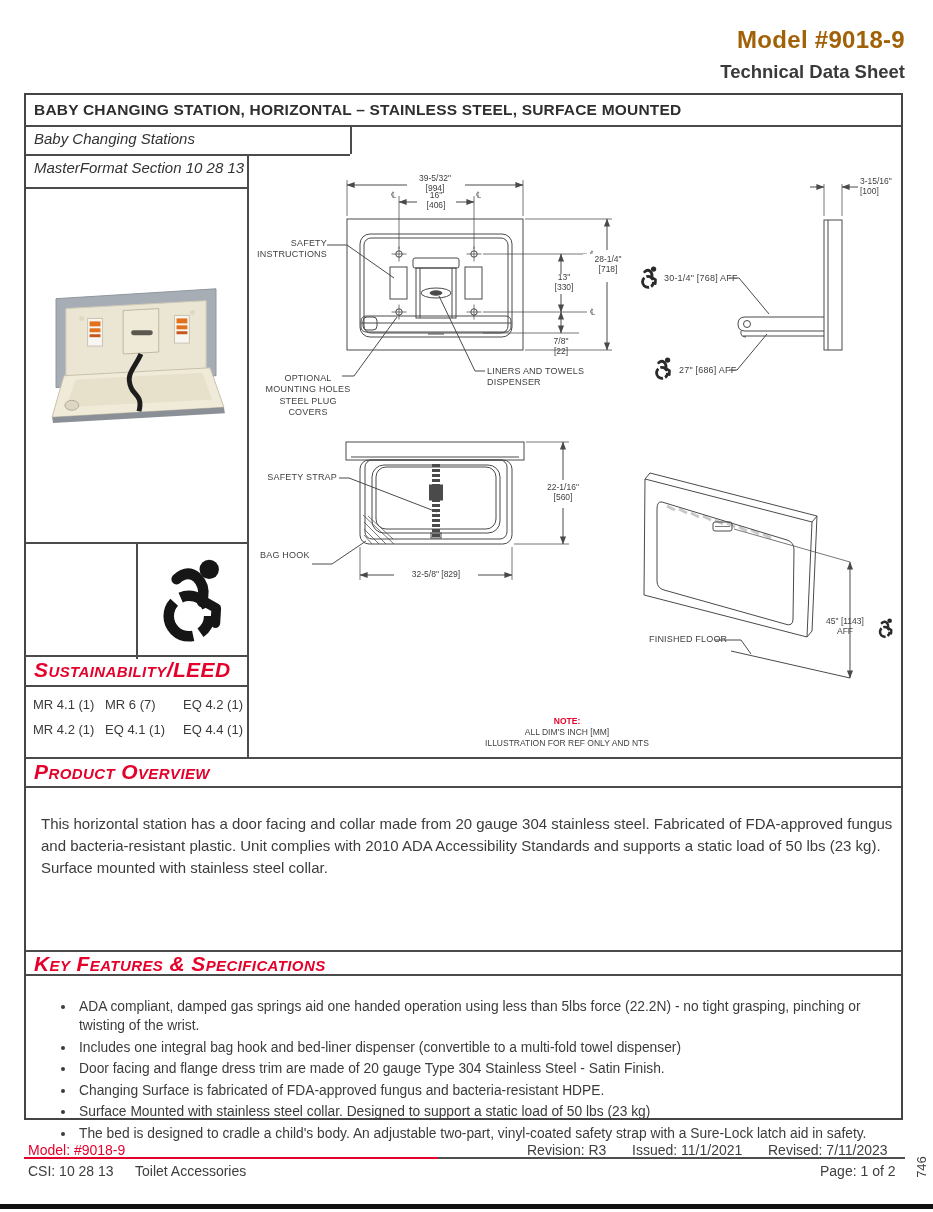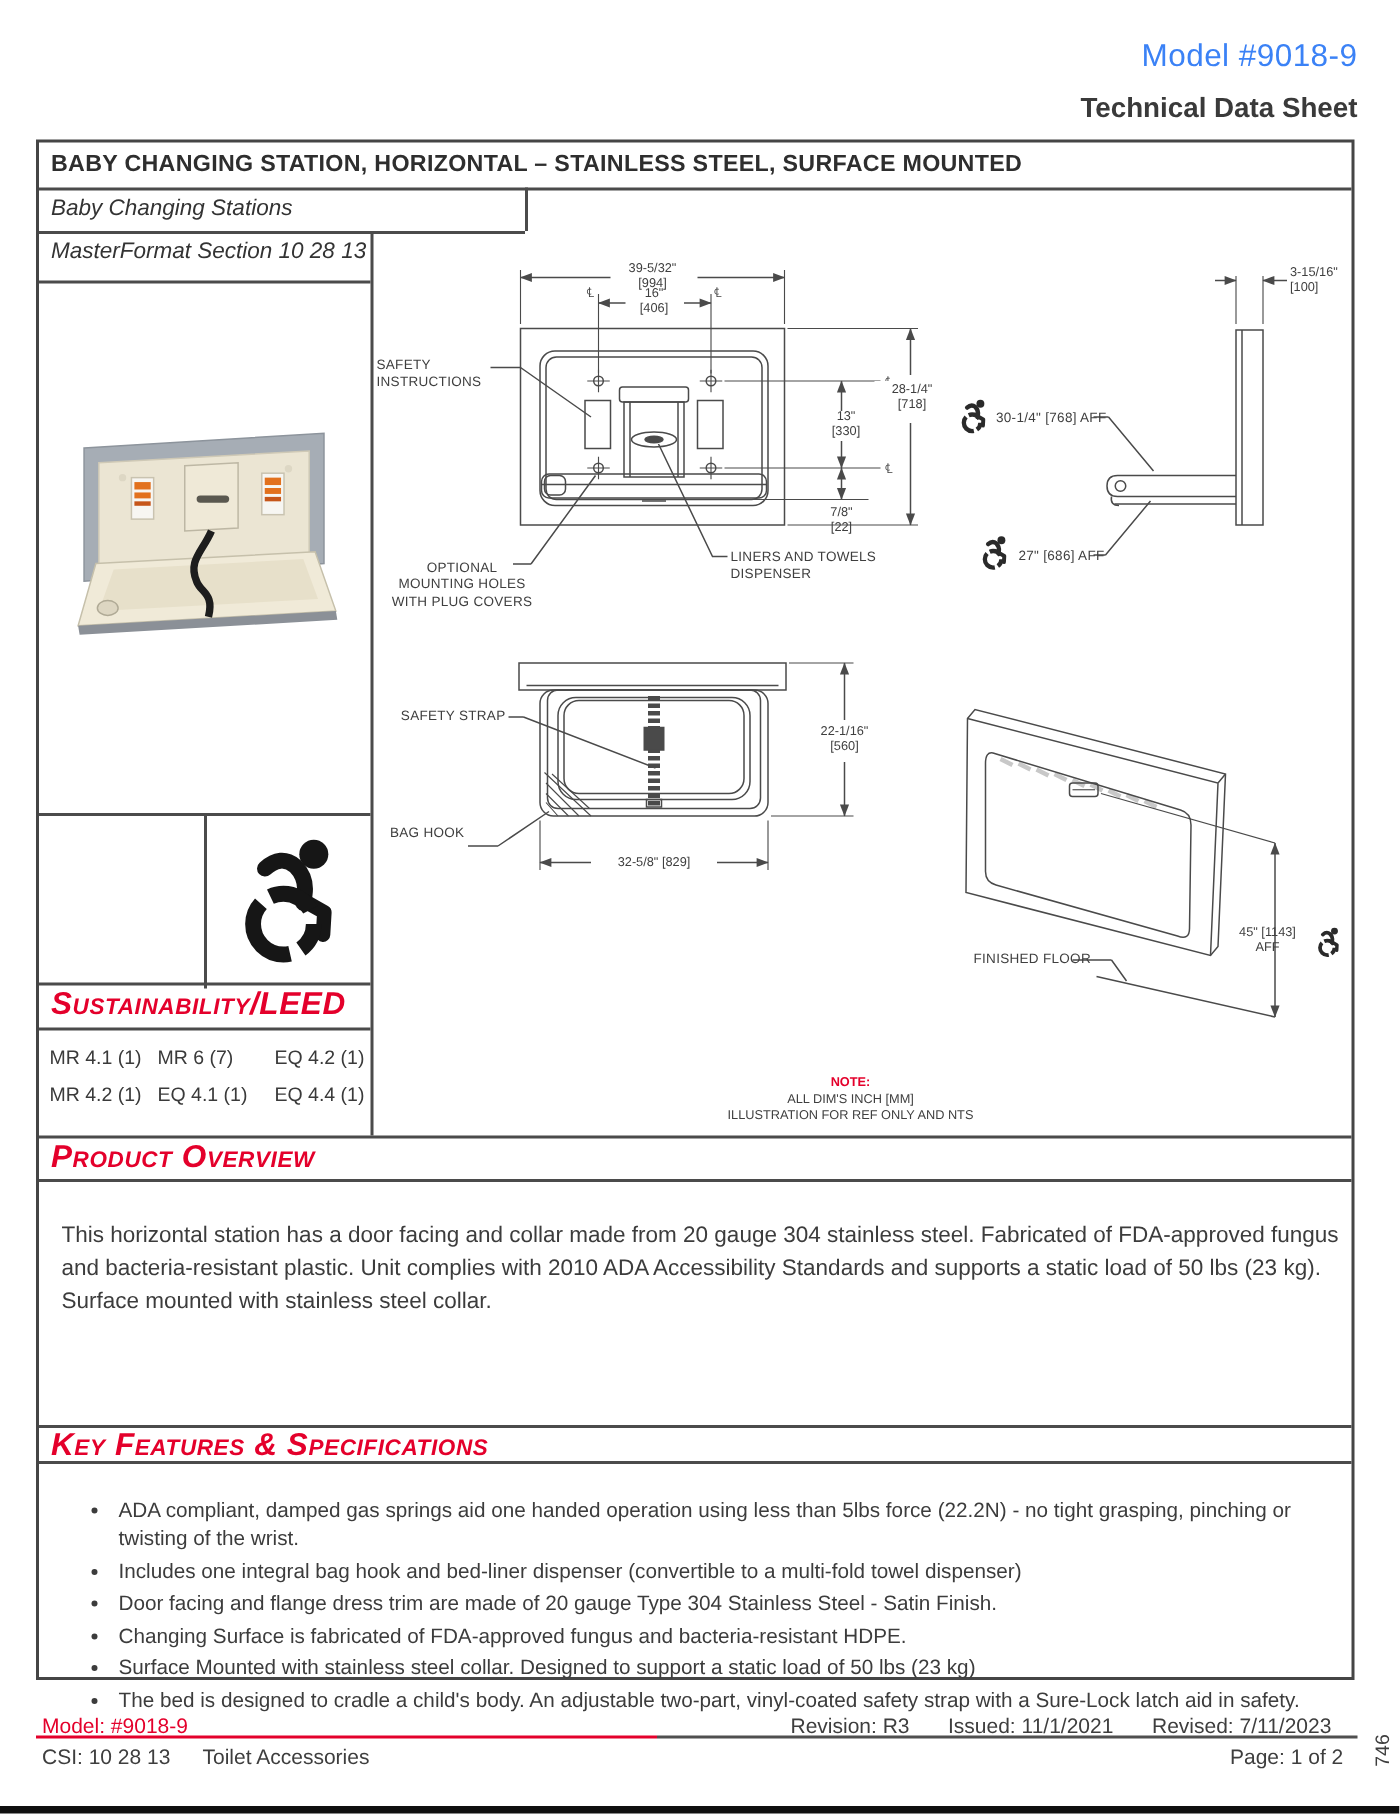--- a/index.html
+++ b/index.html
@@ -1,20 +1,20 @@
 <!DOCTYPE html>
 <html><head>
 <meta charset="utf-8">
 <style>
   html,body{margin:0;padding:0;background:#fff;}
   body{width:933px;height:1212px;position:relative;font-family:"Liberation Sans",sans-serif;color:#3d3d3d;overflow:hidden;}
   .abs{position:absolute;}
   .ln{position:absolute;background:#4b4b4b;}
   
-  .model-title{position:absolute;right:28px;top:26px;font-size:21px;font-weight:normal;color:#3b82f6;letter-spacing:.3px;}
+  .model-title{position:absolute;right:28px;top:26px;font-size:24px;font-weight:bold;color:#a16207;letter-spacing:.3px;}
   .doc-type{position:absolute;right:28px;top:61px;font-size:18.5px;font-weight:bold;color:#3a3a3a;}
   
   #main-box{position:absolute;left:24px;top:93px;width:879px;height:1027px;border:2px solid #454545;box-sizing:border-box;}
   .prod-title{position:absolute;left:8px;top:6px;font-size:15.5px;font-weight:bold;color:#2e2e2e;letter-spacing:.2px;}
   .ital-row{position:absolute;left:8px;font-size:15px;font-style:italic;color:#333;text-align:center;}
   .sec-h{position:absolute;left:8px;font-size:21px;font-weight:bold;font-style:italic;font-variant:small-caps;color:#e4002b;letter-spacing:.4px;line-height:1;}
   .body-text{position:absolute;left:15px;font-size:15px;line-height:1.45;color:#3c3c3c;margin-top:21px;}
   ul.features{margin:16px;padding-left:24px;}
   ul.features li{margin-bottom:2.5px;padding-left:3px;font-size:13.8px;line-height:1.38;color:#3c3c3c;}
   .credits{position:absolute;left:7px;top:602px;width:212px;display:grid;grid-template-columns:72px 78px 62px;row-gap:10px;font-size:13px;color:#3a3a3a;white-space:nowrap;}
@@ -238,25 +238,25 @@
     <div class="cl" style="left:144px;top:34px">℄</div>
     <div class="cl" style="left:229px;top:34px">℄</div>
     <div class="cl" style="left:343px;top:93px">℄</div>
     <div class="cl" style="left:343px;top:151px">℄</div>
     <div class="dim" style="left:300px;top:118px;width:34px">13"
 [330]</div>
     <div class="dim" style="left:336px;top:100px;width:50px;background:#fff">28-1/4"
 [718]</div>
     <div class="dim" style="left:296px;top:182px;width:36px">7/8"
 [22]</div>
-    <div class="lbl" style="left:4px;top:84px;width:76px;text-align:left">SAFETY
+    <div class="lbl" style="left:4px;top:84px;width:76px;text-align:right">SAFETY
 INSTRUCTIONS</div>
     <div class="lbl" style="left:12px;top:219px;width:98px;text-align:center">OPTIONAL
 MOUNTING HOLES
-WITH PLUG COVERS</div>
+STEEL PLUG COVERS</div>
     <div class="lbl" style="left:240px;top:212px;width:112px">LINERS AND TOWELS
 DISPENSER</div>
 
     <div class="dim" style="left:613px;top:22px;width:44px;text-align:left">3-15/16"
 [100]</div>
     <div class="lbl" style="left:417px;top:119px;width:140px">30-1/4" [768] AFF</div>
     <div class="lbl" style="left:432px;top:211px;width:110px">27" [686] AFF</div>
 
     <div class="lbl" style="left:16px;top:318px;width:74px;text-align:right">SAFETY STRAP</div>
     <div class="lbl" style="left:13px;top:396px;width:62px">BAG HOOK</div>

